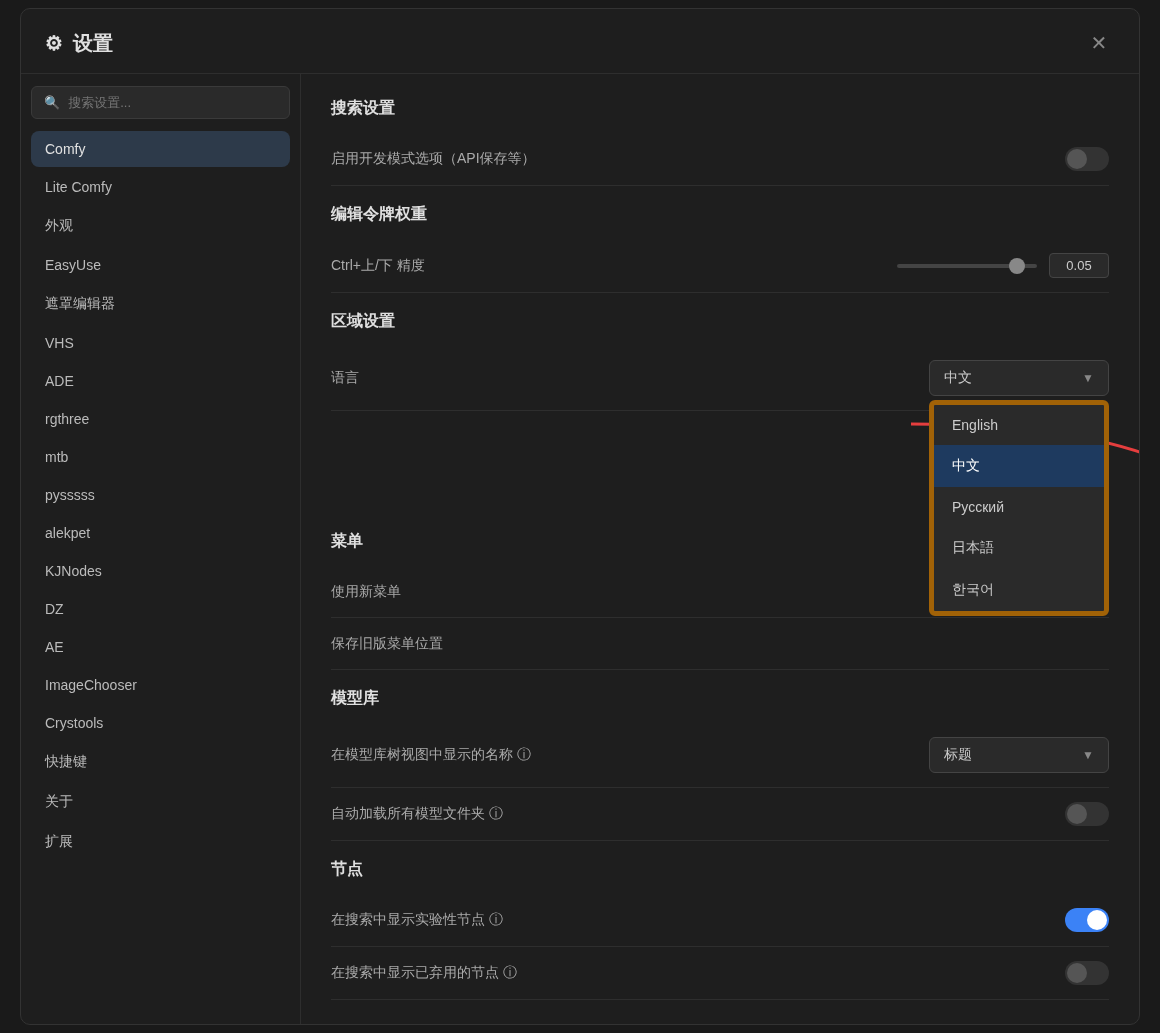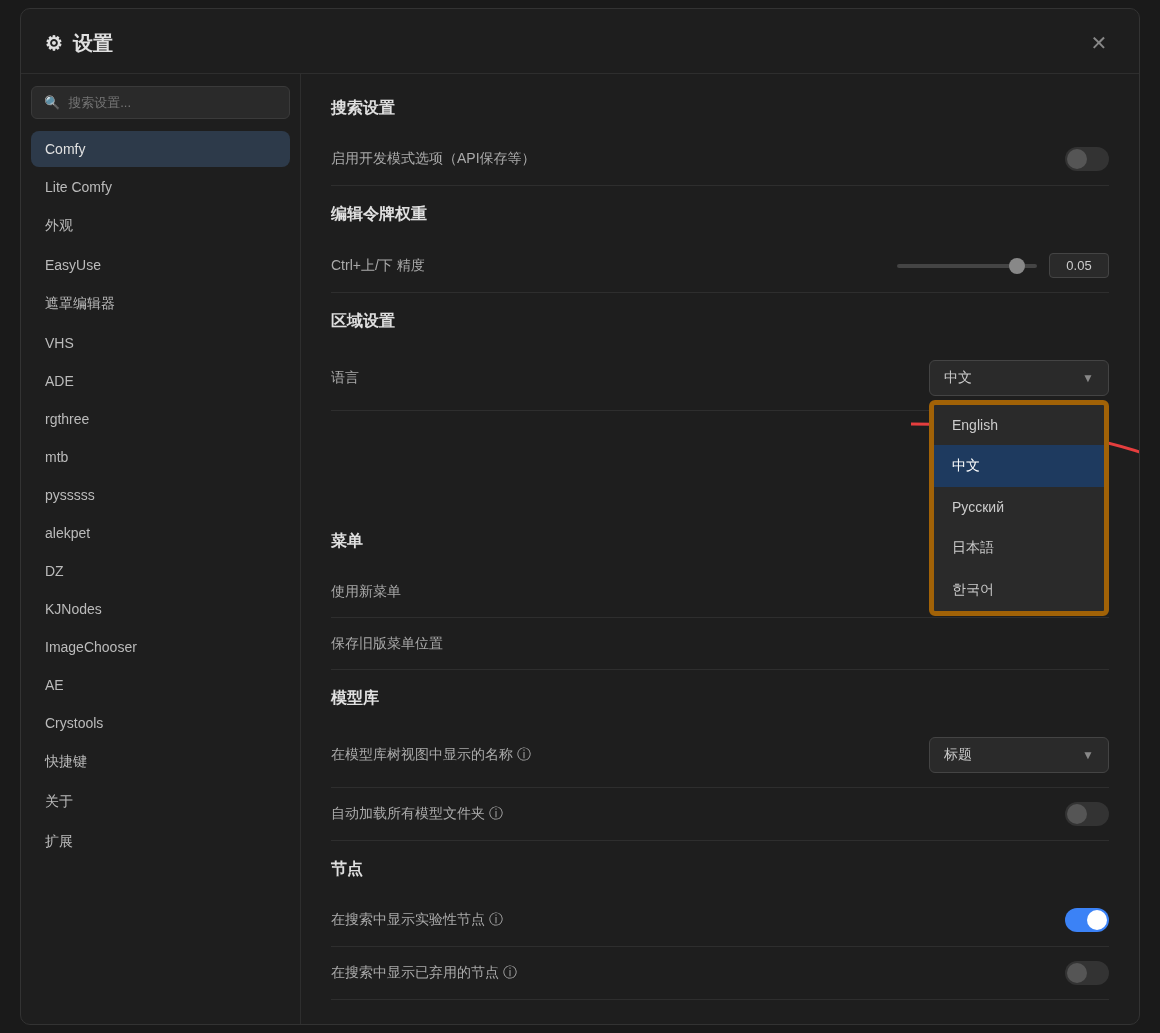--- a/index.html
+++ b/index.html
@@ -257,24 +257,24 @@
       <div class="sidebar-item">Lite Comfy</div>
       <div class="sidebar-item">外观</div>
       <div class="sidebar-item">EasyUse</div>
       <div class="sidebar-item">遮罩编辑器</div>
       <div class="sidebar-item">VHS</div>
       <div class="sidebar-item">ADE</div>
       <div class="sidebar-item">rgthree</div>
       <div class="sidebar-item">mtb</div>
       <div class="sidebar-item">pysssss</div>
       <div class="sidebar-item">alekpet</div>
+      <div class="sidebar-item">KJNodes</div>
       <div class="sidebar-item">DZ</div>
-      <div class="sidebar-item">KJNodes</div>
+      <div class="sidebar-item">AE</div>
       <div class="sidebar-item">ImageChooser</div>
-      <div class="sidebar-item">AE</div>
       <div class="sidebar-item">Crystools</div>
       <div class="sidebar-item">快捷键</div>
       <div class="sidebar-item">关于</div>
       <div class="sidebar-item">扩展</div>
     </div>
 
     <div class="main-content">
 
       <div class="section-title">搜索设置</div>
       <div class="setting-row">

